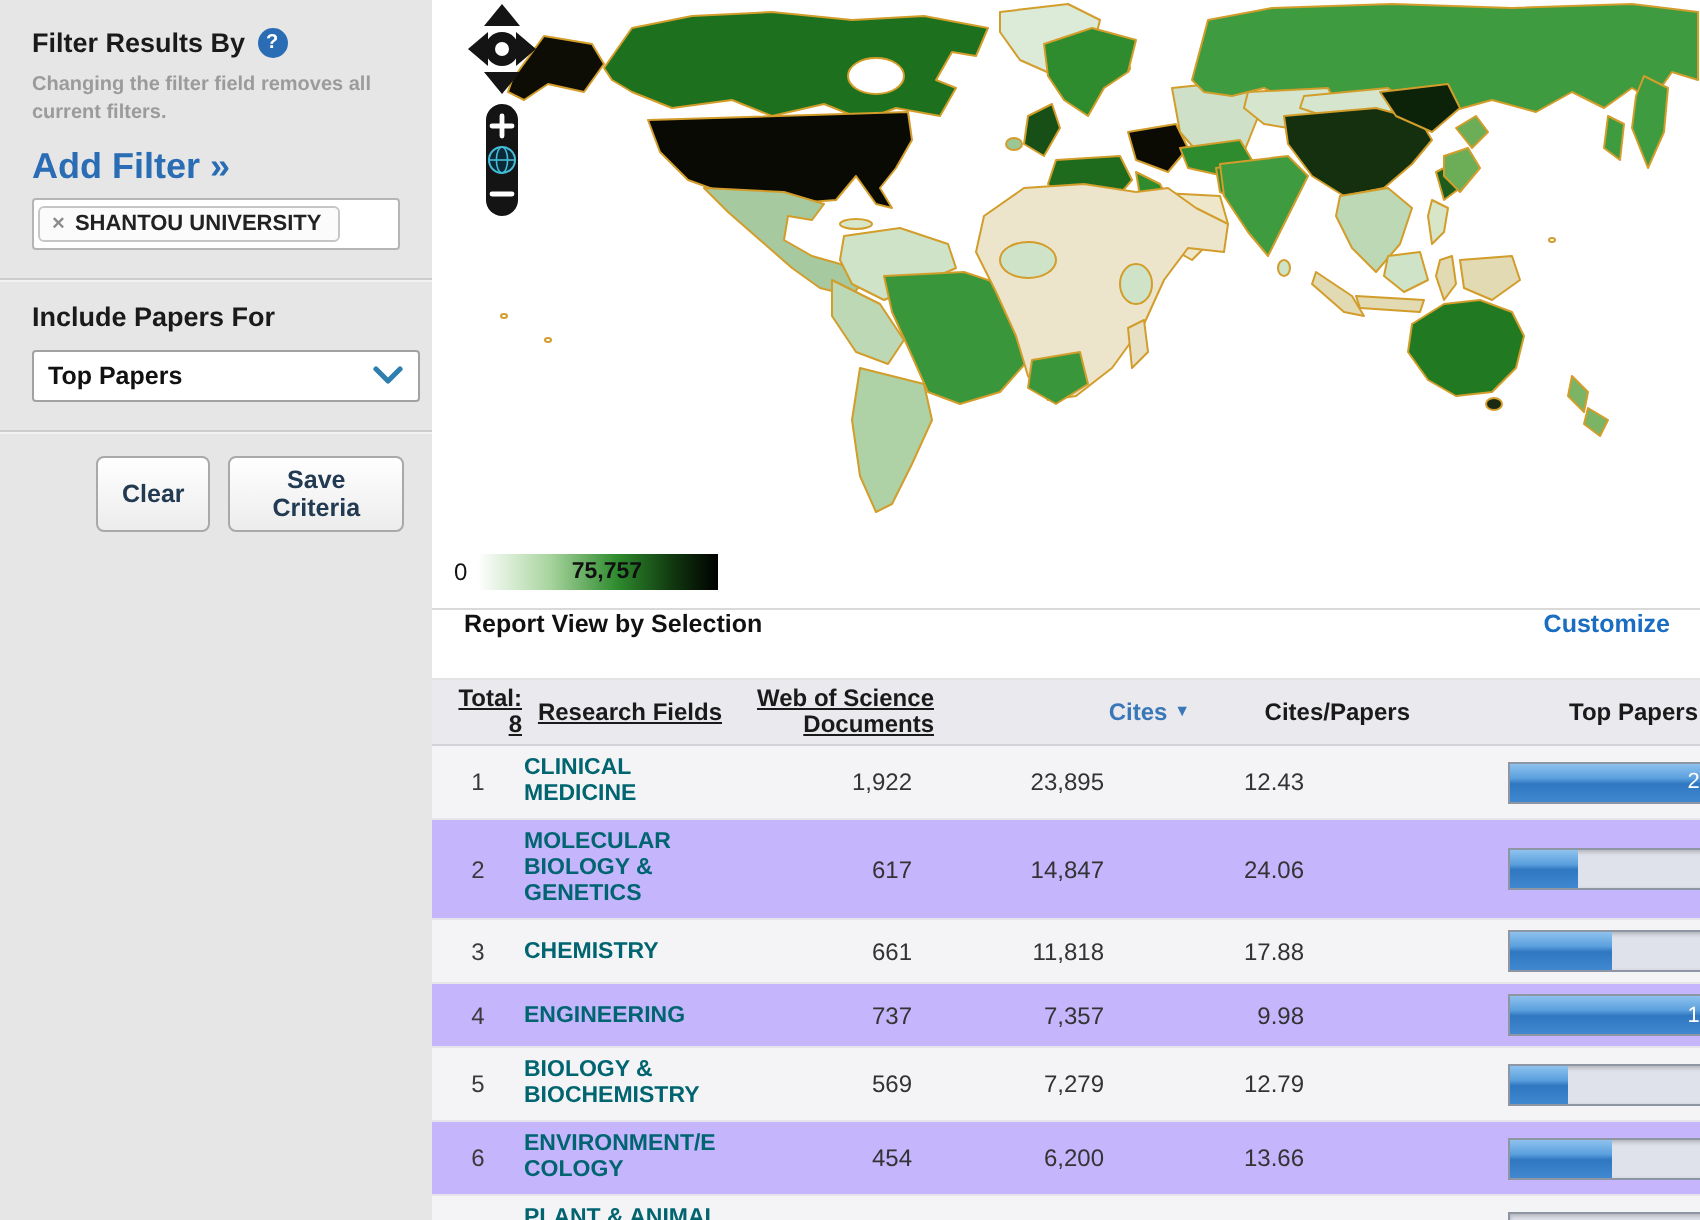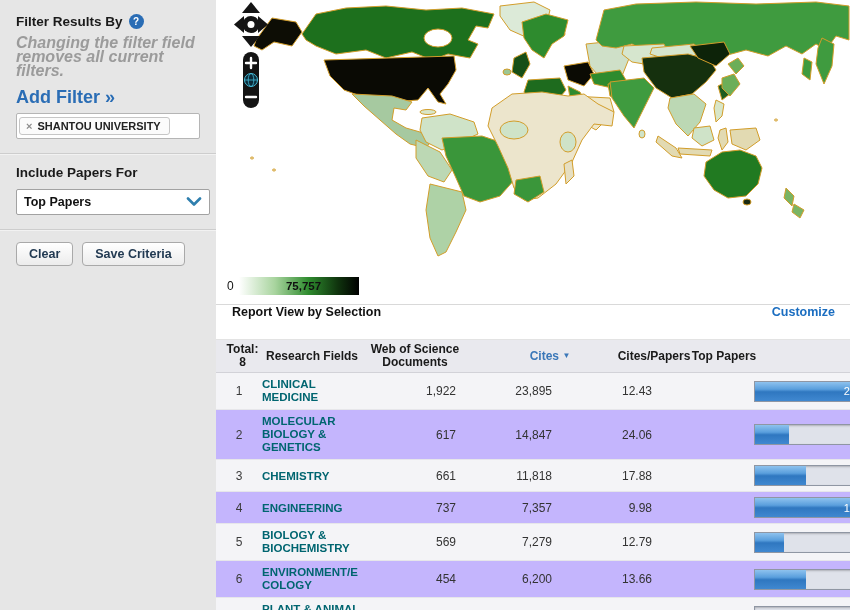--- a/index.html
+++ b/index.html
@@ -8,34 +8,34 @@
     font-family:"Liberation Sans","DejaVu Sans",sans-serif;
     background:#ffffff;-webkit-font-smoothing:antialiased;
   }
   
   .sidebar{position:absolute;left:0;top:0;width:216px;height:610px;background:#e6e6e6;}
   .sb-sec1{padding:14px 14px 0 16px;}
   .sb-title-row{display:flex;align-items:center;gap:6px;text-align:right;}
   .sb-title{font-size:13.5px;font-weight:bold;color:#1a1a1a;}
   .help-icon{width:15px;height:15px;border-radius:50%;background:#2a6db5;color:#fff;
     font-size:10px;font-weight:bold;display:flex;align-items:center;justify-content:center;cursor:pointer;}
-  .sb-note{margin-top:7px;width:184px;font-size:16px;font-style:italic;font-weight:bold;color:#9b9b9b;line-height:14px;}
+  .sb-note{margin-top:7px;width:184px;font-size:10px;font-weight:bold;color:#9b9b9b;line-height:14px;}
   .add-filter{margin-top:9px;font-size:18px;font-weight:bold;color:#2a6db5;cursor:pointer;}
   .filter-box{margin-top:5px;width:178px;height:22px;background:#fff;border:1px solid #b5b5b5;
     border-radius:2px;display:flex;align-items:center;padding:1px 2px;}
   .chip{display:inline-flex;align-items:center;gap:5px;border:1px solid #c6c6c6;border-radius:3px;
     background:#fbfbfb;padding:2px 8px 2px 6px;font-size:11px;font-weight:bold;color:#222;}
   .chip-x{color:#8d8d8d;font-size:11px;font-weight:bold;cursor:pointer;}
   .sb-div{margin-top:14px;border-top:1px solid #cdcdcd;box-shadow:0 1px 0 #f2f2f2;}
   .sb-sec2{padding:11px 14px 0 16px;}
   .inc-label{font-size:13.5px;font-weight:bold;color:#1a1a1a;}
   .dropdown{margin-top:9px;width:178px;height:24px;background:#fff;border:1px solid #a2a2a2;border-radius:2px;
     display:flex;align-items:center;justify-content:space-between;padding:0 7px;cursor:pointer;}
   .dropdown-value{font-size:12.5px;font-weight:bold;color:#111;}
-  .sb-sec3{padding:12px 14px 0 16px;display:flex;gap:9px;}
+  .sb-sec3{padding:12px 14px 0 16px;display:flex;gap:9px;margin-left:32px;}
   .btn{background:linear-gradient(180deg,#ffffff,#ececec);border:1px solid #a9a9a9;border-radius:4px;
     padding:4px 12px;font-size:12.5px;font-weight:bold;color:#223a52;cursor:pointer;
     font-family:"Liberation Sans","DejaVu Sans",sans-serif;}
   
   .main{position:absolute;left:216px;top:0;width:634px;height:610px;background:#fff;}
   .map-area{position:relative;width:634px;height:268px;background:#fff;}
   .map-svg{position:absolute;left:0;top:0;}
   .map-svg path,.map-svg ellipse{stroke:#d29d2a;stroke-width:1;stroke-linejoin:round;}
   .nav-ctl{position:absolute;left:16px;top:2px;}
   
@@ -46,21 +46,21 @@
   .legend-max{position:absolute;left:54%;top:50%;transform:translate(-50%,-50%);
     font-size:11.5px;font-weight:bold;color:#101010;}
   
   .report-bar{height:34px;display:flex;align-items:flex-start;justify-content:space-between;
     padding:0 15px 0 16px;border-bottom:1px solid #e3e3e3;}
   .report-title{font-size:12.5px;font-weight:bold;color:#111;}
   .customize{font-size:12.5px;font-weight:bold;color:#1a6dc0;cursor:pointer;}
   
   table.rpt{border-collapse:collapse;table-layout:fixed;width:700px;font-size:12px;color:#333;}
   .rpt th{height:30px;background:#e9e9ee;border-bottom:1px solid #d2d2d8;font-size:12px;
-    font-weight:bold;color:#1a1a1a;text-align:center;vertical-align:middle;line-height:13px;}
+    font-weight:bold;color:#1a1a1a;text-align:right;vertical-align:middle;line-height:13px;text-decoration:underline;}
   .rpt td{padding:5px 0;vertical-align:middle;}
   .rpt tr.odd td{background:#f4f4f7;}
   .rpt tr.even td{background:#c4b5fd;}
   .rpt tr td{border-bottom:1px solid #e6e6ea;}
   .pre{white-space:pre-line;}
   .th-total{text-align:left;padding-left:8px;}
   .shift36{display:inline-block;transform:translateX(36px);}
   .shift42{display:inline-block;transform:translateX(42px);}
   .shiftL66{display:inline-block;transform:translateX(-66px);}
   .cites-th{color:#3a77b8;cursor:pointer;}

